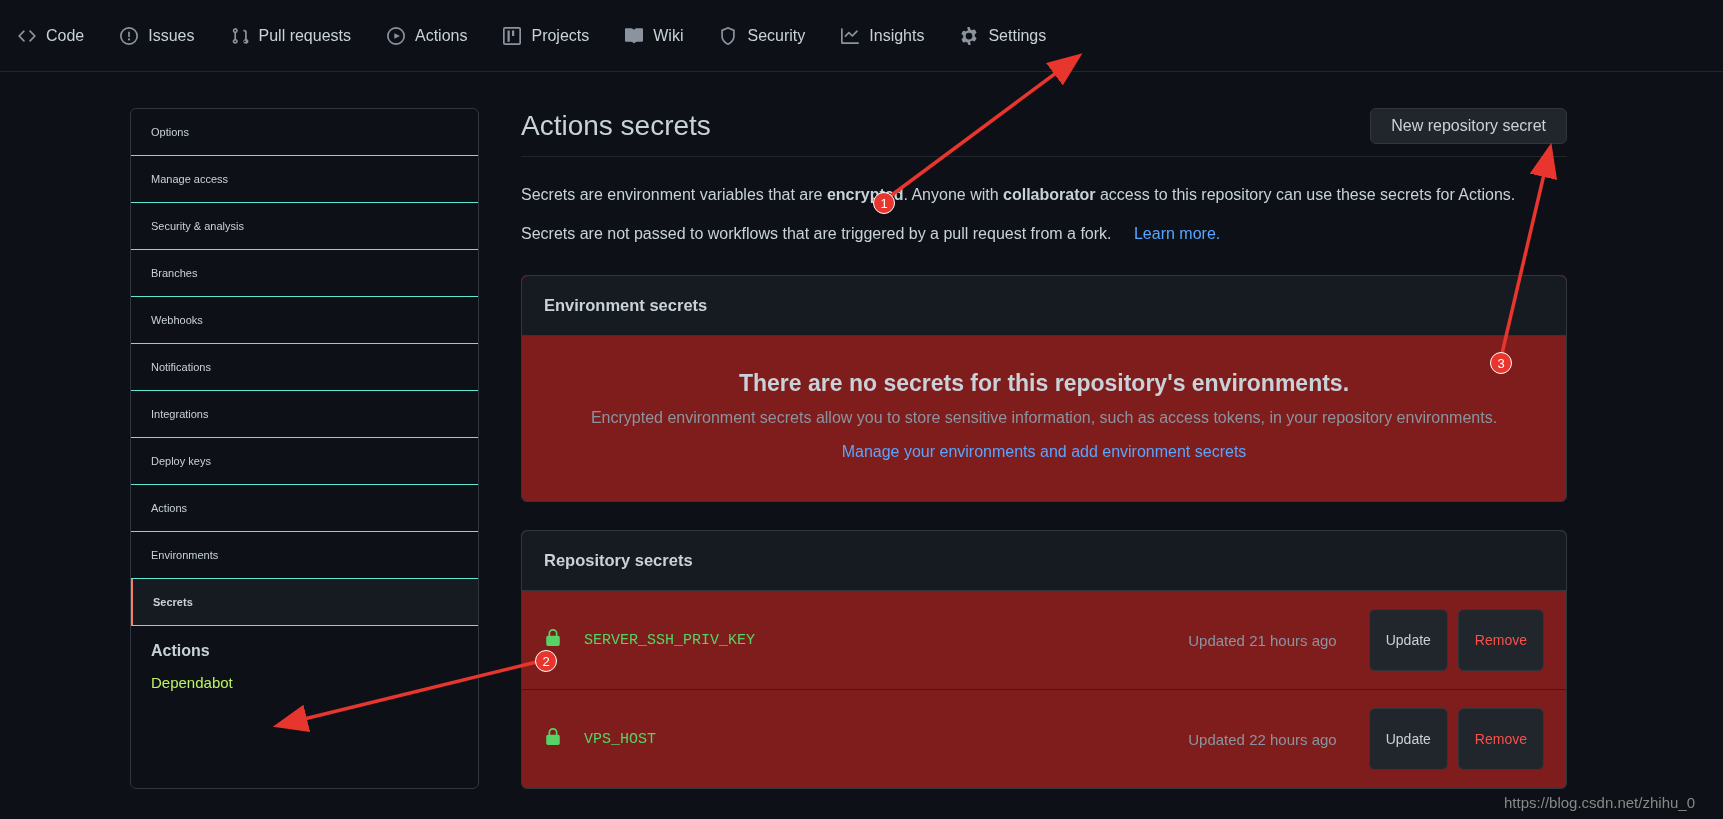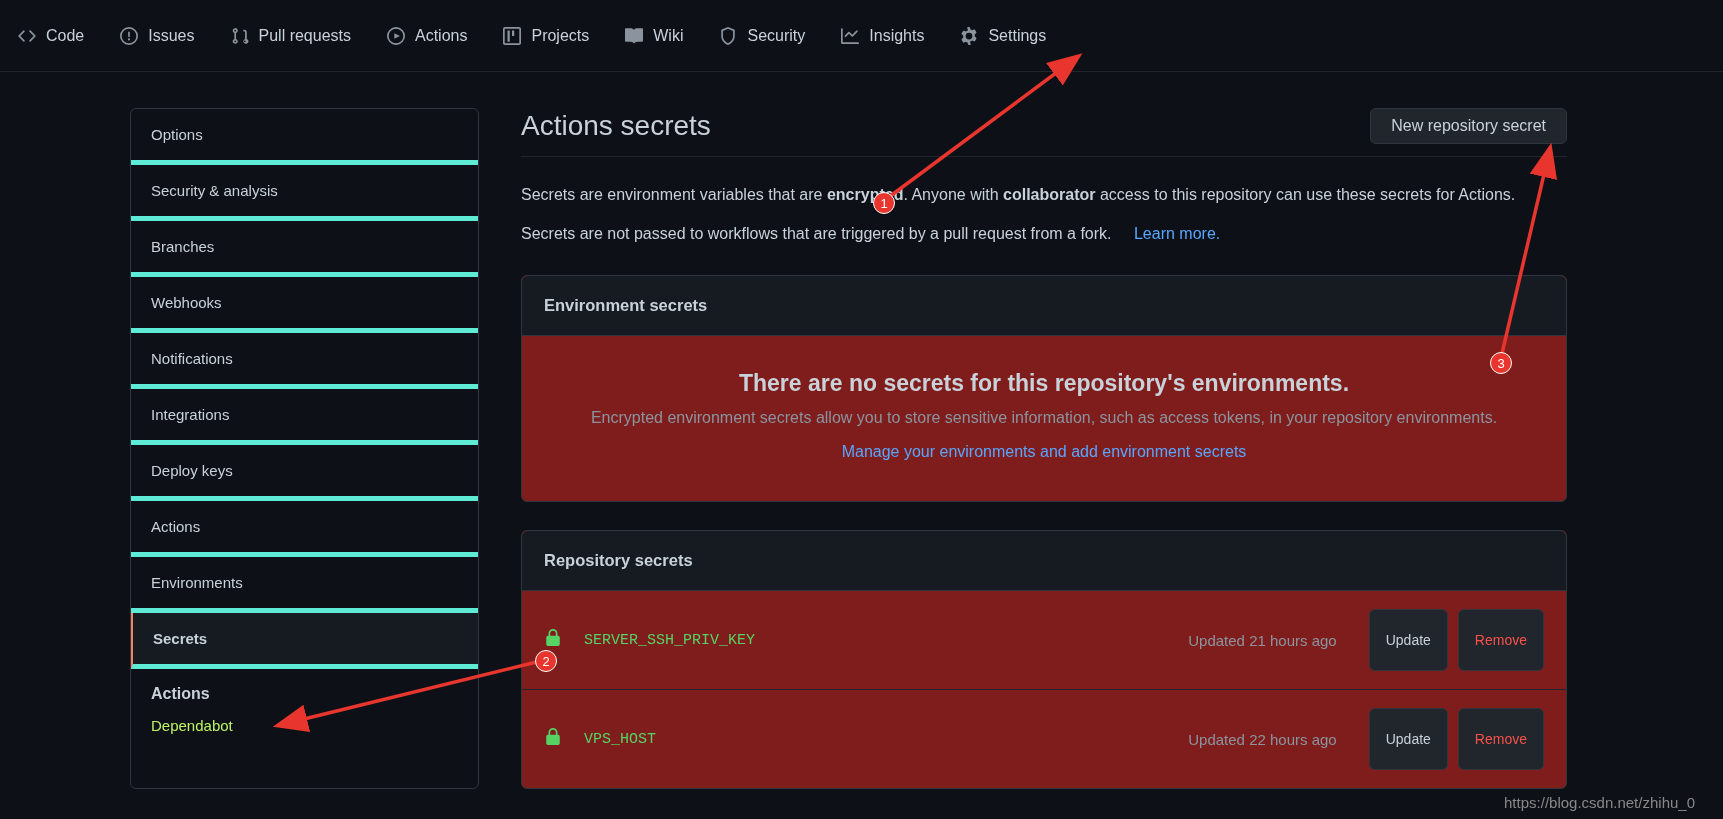--- a/index.html
+++ b/index.html
@@ -39,23 +39,23 @@
   .sidebar {
     width:349px;
     margin-left:130px;
     border:1px solid #30363d;
     border-radius:6px;
     background:#0d1117;
     flex-shrink:0;
   }
   .side-item {
     padding:17px 20px;
-    font-size:15px;
-    color:#c9d1d9;
-    border-bottom:5px solid #5eead4;
+    font-size:11px;
+    color:#c9d1d9;
+    border-bottom:1px solid #5eead4;
     cursor:pointer;
   }
   .side-item.selected {
     background:#161b22;
     font-weight:600;
     border-left:2px solid #f78166;
   }
   .side-sub-head {
     padding:16px 20px 6px;
     font-weight:600;
@@ -251,20 +251,21 @@
         <path d="M8 0a1 1 0 01.98.804l.3 1.5a5.5 5.5 0 011.54.64l1.42-.62a1 1 0 011.2.36l1 1.73a1 1 0 01-.22 1.24l-1.12 1.02a5.6 5.6 0 010 1.66l1.12 1.02a1 1 0 01.22 1.24l-1 1.73a1 1 0 01-1.2.36l-1.42-.62a5.5 5.5 0 01-1.54.64l-.3 1.5A1 1 0 018 16a1 1 0 01-.98-.804l-.3-1.5a5.5 5.5 0 01-1.54-.64l-1.42.62a1 1 0 01-1.2-.36l-1-1.73a1 1 0 01.22-1.24l1.12-1.02a5.6 5.6 0 010-1.66L1.78 6.67a1 1 0 01-.22-1.24l1-1.73a1 1 0 011.2-.36l1.42.62a5.5 5.5 0 011.54-.64l.3-1.5A1 1 0 018 0zm0 5a3 3 0 100 6 3 3 0 000-6z"></path>
       </svg>
     <span>Settings</span>
   </div>
 </div>
 
 <div class="page">
 
   <div class="sidebar">
     <div class="side-item">Options</div>
+    <div class="side-item">Manage access</div>
     <div class="side-item">Security &amp; analysis</div>
     <div class="side-item">Branches</div>
     <div class="side-item">Webhooks</div>
     <div class="side-item">Notifications</div>
     <div class="side-item">Integrations</div>
     <div class="side-item">Deploy keys</div>
     <div class="side-item">Actions</div>
     <div class="side-item">Environments</div>
     <div class="side-item selected">Secrets</div>
     <div class="side-sub-head">Actions</div>

